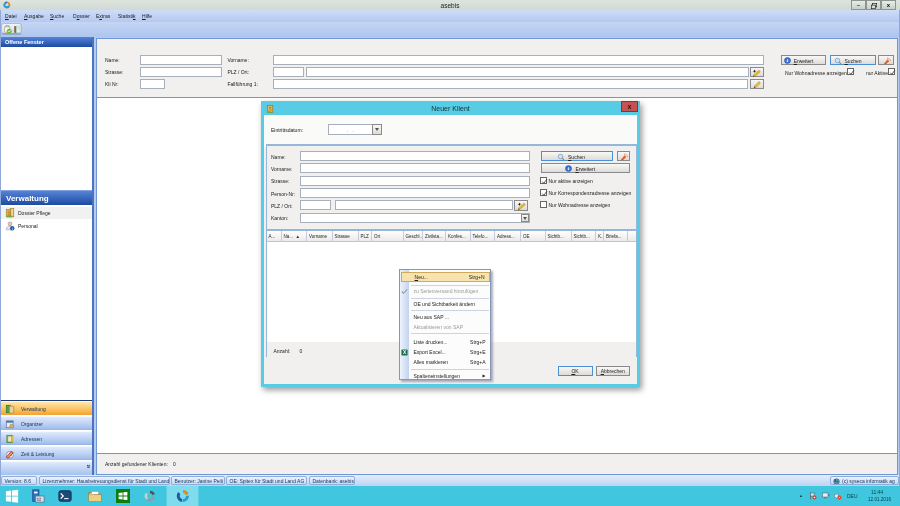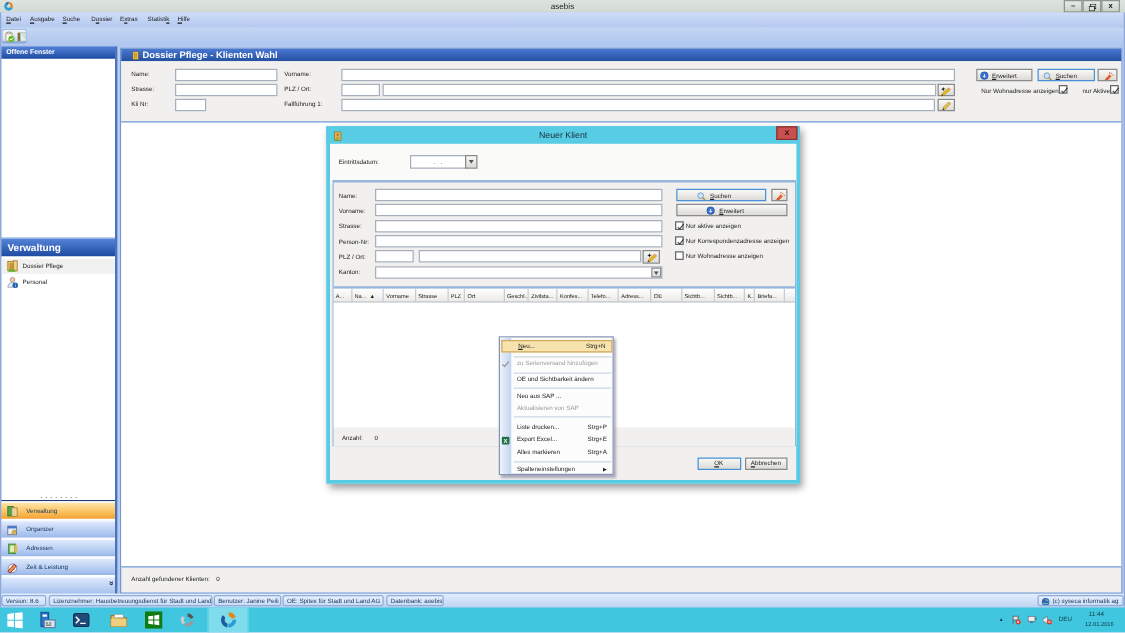--- a/index.html
+++ b/index.html
@@ -147,26 +147,20 @@
         <path d="M8 6v3l2.5 1.5" stroke="#445" fill="none"></path>
         <path d="M2 13l8-9 3 2-8 9z" fill="#e8a030" stroke="#905"></path>
       </svg>
   </div>
   <div class="abs" style="left:0;top:424px;width:91px;height:13.5px;background:linear-gradient(#dfeafc,#a6c1ee);border-top:1px solid #f6fafe">
     <span class="abs" style="right:1px;top:1px;color:#16325c;font-size:7px;font-weight:bold;transform:rotate(90deg)">»</span>
   </div>
 </div>
 
 <div id="mwin" class="abs">
-  <div id="mtitle">Dossier Pflege - Klienten Wahl
-    <svg class="abs" style="left:8px;top:2px" width="7" height="7" viewBox="0 0 16 16">
-        <rect x="3" y="1" width="10" height="14" fill="#f0c860" stroke="#7a5a18"></rect>
-        <rect x="5" y="3" width="6" height="10" fill="#d0a030"></rect>
-      </svg>
-  </div>
   <div class="abs" style="left:0;top:10.5px;width:800px;height:47.5px;background:#f1f0ef">
     <span class="lbl" style="left:8px;top:8px">Name:</span>
     <div class="inp" style="left:42.7px;top:6px;width:82px;height:9.5px"></div>
     <span class="lbl" style="left:8px;top:20px">Strasse:</span>
     <div class="inp" style="left:42.7px;top:18px;width:82px;height:9.5px"></div>
     <span class="lbl" style="left:8px;top:32px">Kli Nr:</span>
     <div class="inp" style="left:42.7px;top:30px;width:25px;height:9.5px"></div>
     <span class="lbl" style="left:130.4px;top:8px">Vorname:</span>
     <div class="inp" style="left:176.3px;top:6px;width:491px;height:9.5px"></div>
     <span class="lbl" style="left:130.4px;top:20px">PLZ / Ort:</span>

